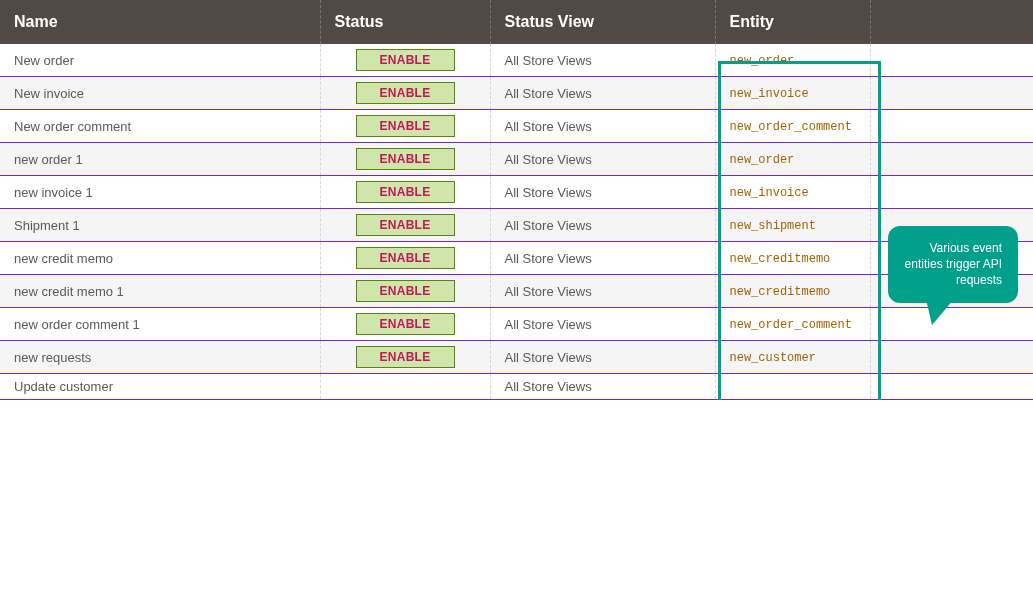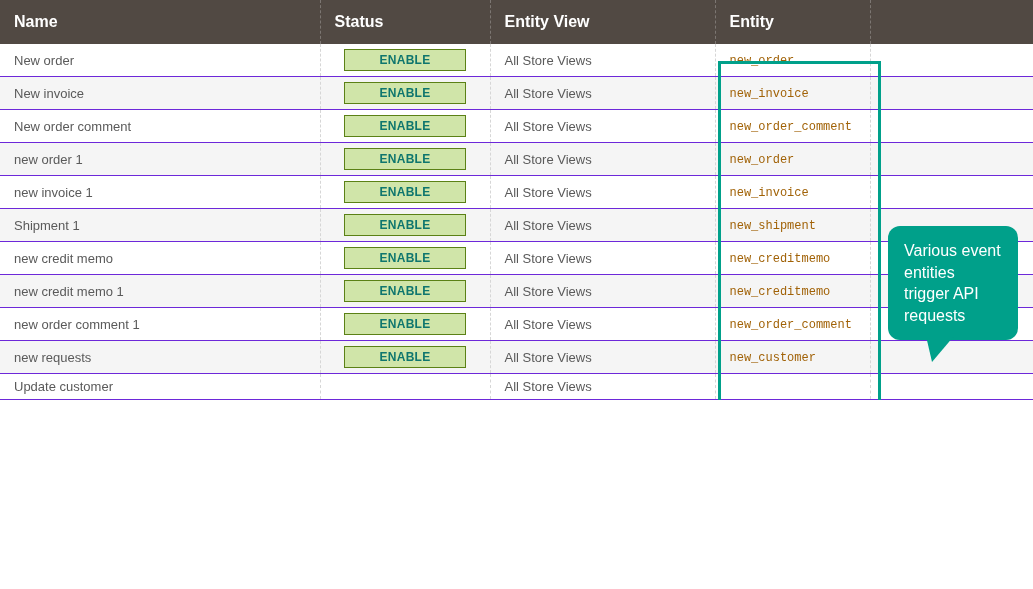--- a/index.html
+++ b/index.html
@@ -36,26 +36,26 @@
   tbody td:last-child { border-right: none; }
   tbody tr:nth-child(even) td { background: #f5f5f5; }
   tbody tr:nth-child(odd) td { background: #fff; }
   .col-name   { width: 320px; }
   .col-status { width: 170px; }
   .col-store  { width: 225px; }
   .col-entity { width: 155px; }
   .col-extra  { width: auto; }
   .status-badge {
     display: block;
-    width: 122px;
+    width: 99px;
     margin: 0 auto;
     text-align: center;
     background: #d0e5a9;
     border: 1px solid #5b8116;
-    color: #0f766e;
+    color: #be185d;
     font-weight: 700;
     font-size: 12px;
     padding: 3px 0;
     letter-spacing: 0.3px;
   }
   .entity-code {
     font-family: "Courier New", Courier, monospace;
     font-size: 12px;
     color: #a16207;
   }
@@ -66,22 +66,22 @@
   }
   .callout-wrap {
     position: absolute;
   }
   .callout {
     background: #00a08a;
     color: #fff;
     border-radius: 12px;
     padding: 14px 16px;
     width: 130px;
-    text-align: left;
-    font-size: 16px;
+    text-align: right;
+    font-size: 12px;
     line-height: 1.35;
     position: relative;
   }
   .callout-tail {
     position: absolute;
     left: 38px;
     bottom: -22px;
     width: 0; height: 0;
     border-left: 6px solid transparent;
     border-right: 22px solid transparent;
@@ -91,21 +91,21 @@
 </style>
 </head>
 <body>
 
 <div class="wrapper">
   <table>
     <thead>
       <tr>
         <th class="col-name">Name</th>
         <th class="col-status">Status</th>
-        <th class="col-store">Entity View</th>
+        <th class="col-store">Status View</th>
         <th class="col-entity">Entity</th>
         <th class="col-extra"></th>
       </tr>
     </thead>
     <tbody id="tbody">
         <tr>
           <td class="col-name">New order</td>
           <td class="col-status">
             <span class="status-badge">ENABLE</span>
           </td>

